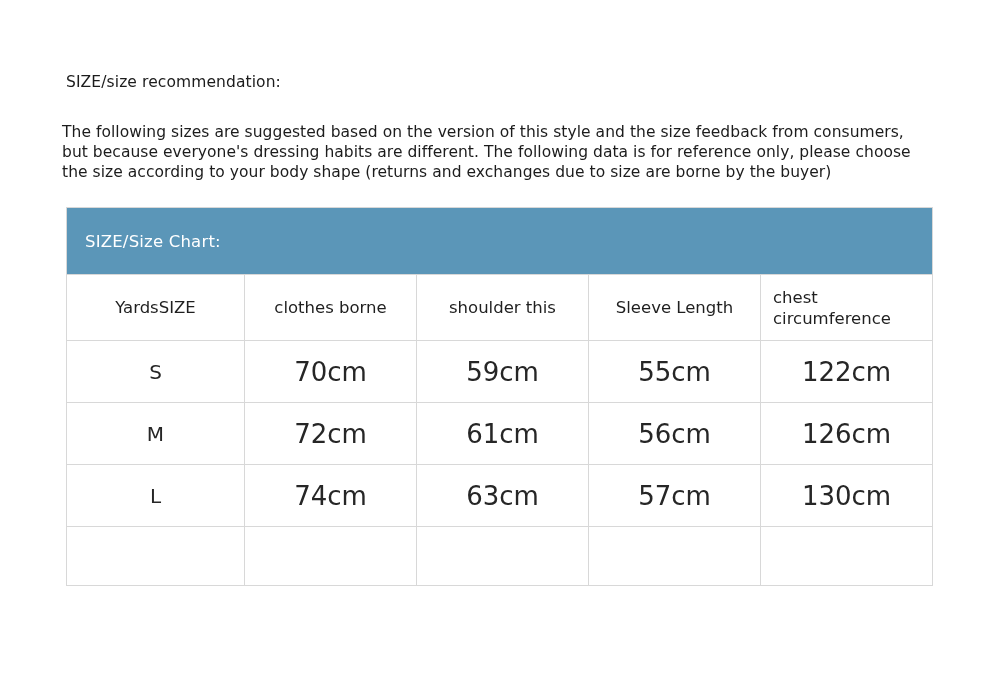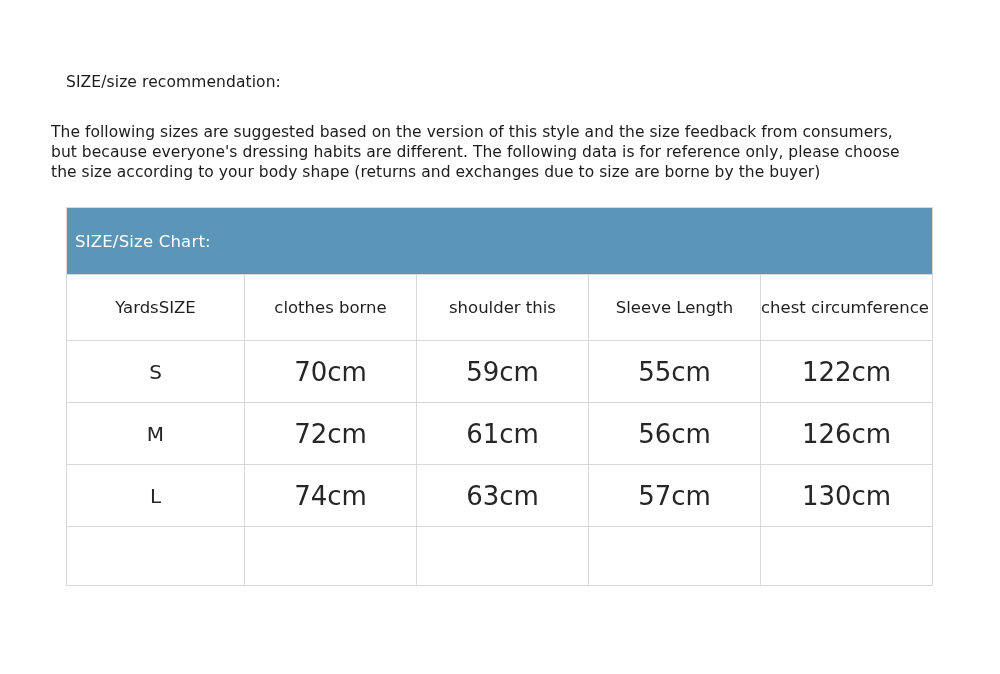--- a/index.html
+++ b/index.html
@@ -23,21 +23,21 @@
   .heading {
     position: absolute;
     left: 66px;
     top: 73px;
     font-size: 15.5px;
     color: #1c1c1c;
     letter-spacing: 0.1px;
   }
   .intro {
     position: absolute;
-    left: 51px;
+    left: 62px;
     top: 122px;
     width: 870px;
     font-size: 15.5px;
     line-height: 20px;
     color: #1c1c1c;
     letter-spacing: 0.05px;
   }
   .intro p {
     margin: 0;
   }
@@ -60,37 +60,38 @@
   }
   .title-row td {
     background: #5b96b8;
     border: 1px solid #5b96b8;
     height: 66px;
     vertical-align: middle;
   }
   .title-text {
     color: #ffffff;
     font-size: 16.5px;
-    padding-left: 8px;
+    padding-left: 18px;
     letter-spacing: 0.2px;
   }
   .head-row td {
     height: 65px;
     vertical-align: middle;
     text-align: center;
     font-size: 16.5px;
     color: #1f1f1f;
     background: #ffffff;
   }
   .head-row td.col0 {
     font-size: 16.5px;
     margin-top: 36px;
   }
   .head-row td.wrapcell {
     text-align: left;
+    padding-left: 12px;
     line-height: 21px;
   }
   .data-row td {
     height: 61px;
     vertical-align: middle;
     text-align: center;
     font-size: 26px;
     color: #262626;
     background: #ffffff;
   }

